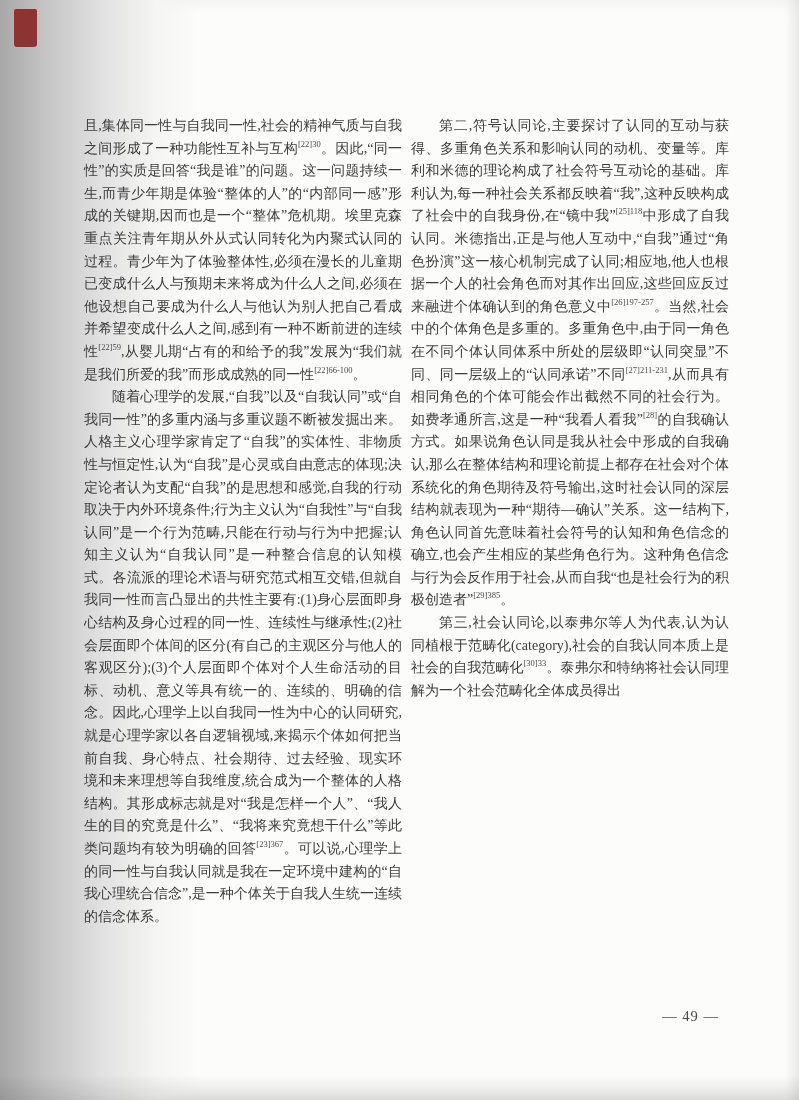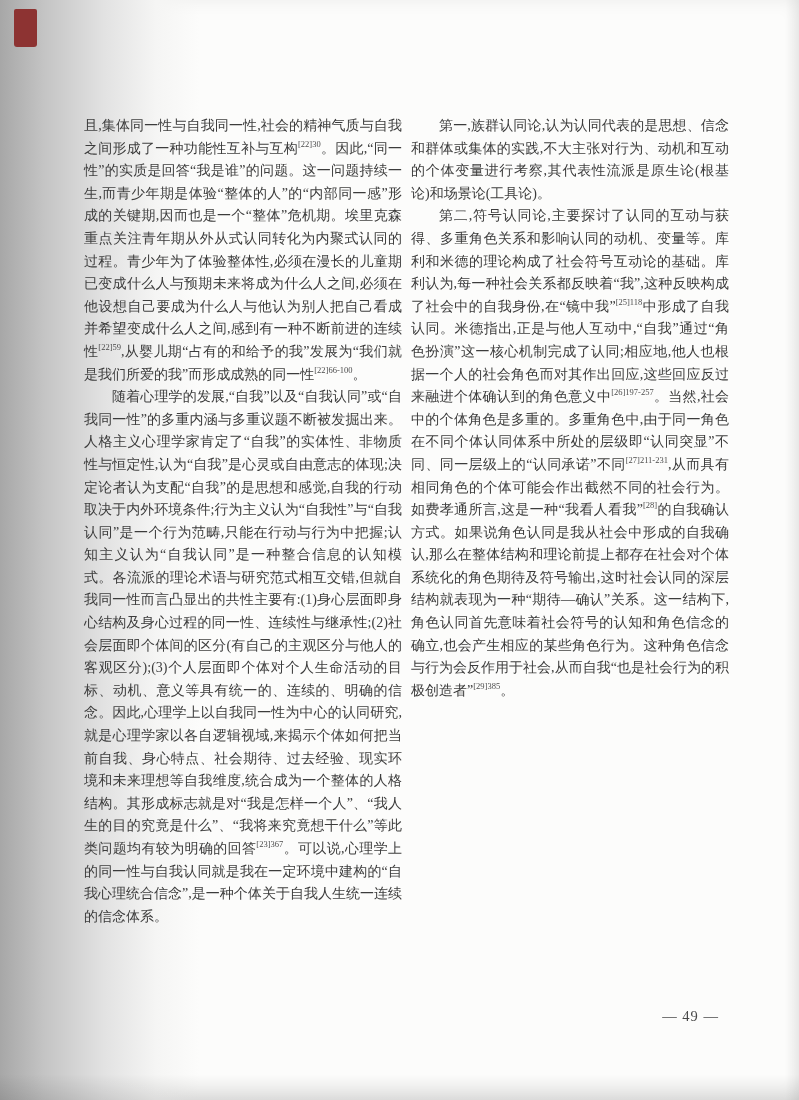--- a/index.html
+++ b/index.html
@@ -63,18 +63,18 @@
   <div class="edge-shadow-bottom"></div>
   <div class="edge-shadow-right"></div>
 
   <div class="bookmark-tab" style="background: rgb(141, 51, 50);"></div>
 
   <div class="col col-left">
       <p class="noindent">且,集体同一性与自我同一性,社会的精神气质与自我之间形成了一种功能性互补与互构<sup class="cite">[22]30</sup>。因此,“同一性”的实质是回答“我是谁”的问题。这一问题持续一生,而青少年期是体验“整体的人”的“内部同一感”形成的关键期,因而也是一个“整体”危机期。埃里克森重点关注青年期从外从式认同转化为内聚式认同的过程。青少年为了体验整体性,必须在漫长的儿童期已变成什么人与预期未来将成为什么人之间,必须在他设想自己要成为什么人与他认为别人把自己看成并希望变成什么人之间,感到有一种不断前进的连续性<sup class="cite">[22]59</sup>,从婴儿期“占有的和给予的我”发展为“我们就是我们所爱的我”而形成成熟的同一性<sup class="cite">[22]66-100</sup>。</p>
       <p>随着心理学的发展,“自我”以及“自我认同”或“自我同一性”的多重内涵与多重议题不断被发掘出来。人格主义心理学家肯定了“自我”的实体性、非物质性与恒定性,认为“自我”是心灵或自由意志的体现;决定论者认为支配“自我”的是思想和感觉,自我的行动取决于内外环境条件;行为主义认为“自我性”与“自我认同”是一个行为范畴,只能在行动与行为中把握;认知主义认为“自我认同”是一种整合信息的认知模式。各流派的理论术语与研究范式相互交错,但就自我同一性而言凸显出的共性主要有:(1)身心层面即身心结构及身心过程的同一性、连续性与继承性;(2)社会层面即个体间的区分(有自己的主观区分与他人的客观区分);(3)个人层面即个体对个人生命活动的目标、动机、意义等具有统一的、连续的、明确的信念。因此,心理学上以自我同一性为中心的认同研究,就是心理学家以各自逻辑视域,来揭示个体如何把当前自我、身心特点、社会期待、过去经验、现实环境和未来理想等自我维度,统合成为一个整体的人格结构。其形成标志就是对“我是怎样一个人”、“我人生的目的究竟是什么”、“我将来究竟想干什么”等此类问题均有较为明确的回答<sup class="cite">[23]367</sup>。可以说,心理学上的同一性与自我认同就是我在一定环境中建构的“自我心理统合信念”,是一种个体关于自我人生统一连续的信念体系。</p>
     </div>
   <div class="col col-right">
-      <p>第一,族群认同论,认为认同代表的是思想、信念和群体或集体的实践,不大主张对行为、动机和互动的个体变量进行考察,其代表性流派是原生论(根基论)和场景论(工具论)。</p>
       <p>第二,符号认同论,主要探讨了认同的互动与获得、多重角色关系和影响认同的动机、变量等。库利和米德的理论构成了社会符号互动论的基础。库利认为,每一种社会关系都反映着“我”,这种反映构成了社会中的自我身份,在“镜中我”<sup class="cite">[25]118</sup>中形成了自我认同。米德指出,正是与他人互动中,“自我”通过“角色扮演”这一核心机制完成了认同;相应地,他人也根据一个人的社会角色而对其作出回应,这些回应反过来融进个体确认到的角色意义中<sup class="cite">[26]197-257</sup>。当然,社会中的个体角色是多重的。多重角色中,由于同一角色在不同个体认同体系中所处的层级即“认同突显”不同、同一层级上的“认同承诺”不同<sup class="cite">[27]211-231</sup>,从而具有相同角色的个体可能会作出截然不同的社会行为。如费孝通所言,这是一种“我看人看我”<sup class="cite">[28]</sup>的自我确认方式。如果说角色认同是我从社会中形成的自我确认,那么在整体结构和理论前提上都存在社会对个体系统化的角色期待及符号输出,这时社会认同的深层结构就表现为一种“期待—确认”关系。这一结构下,角色认同首先意味着社会符号的认知和角色信念的确立,也会产生相应的某些角色行为。这种角色信念与行为会反作用于社会,从而自我“也是社会行为的积极创造者”<sup class="cite">[29]385</sup>。</p>
+      <p>第三,社会认同论,以泰弗尔等人为代表,认为认同植根于范畴化(category),社会的自我认同本质上是社会的自我范畴化<sup class="cite">[30]33</sup>。泰弗尔和特纳将社会认同理解为一个社会范畴化全体成员得出</p>
     </div>
 
   <div class="page-num">— 49 —</div>
 </div>
 
 </body></html>

